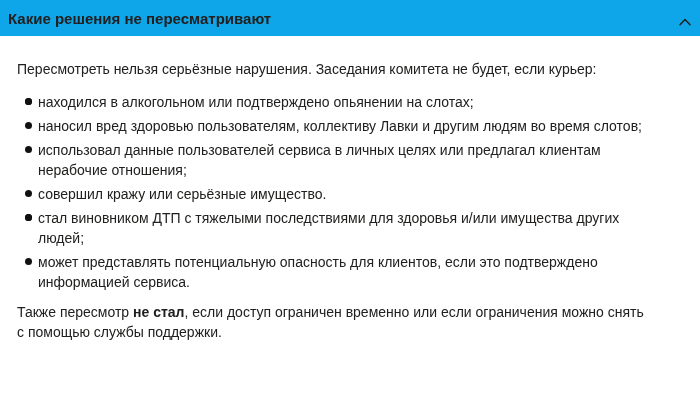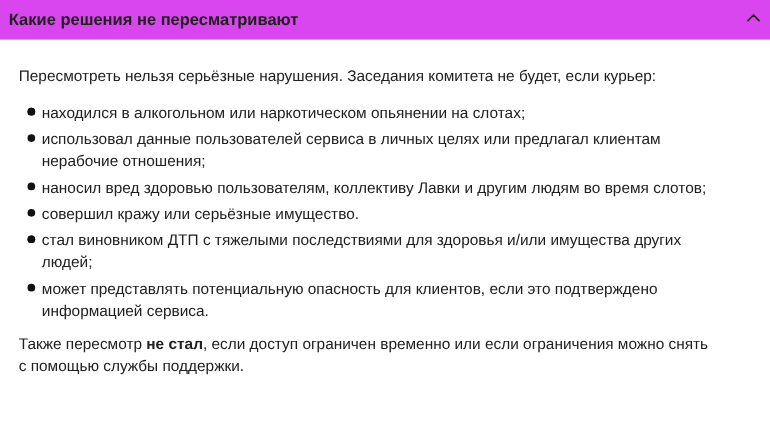--- a/index.html
+++ b/index.html
@@ -9,25 +9,25 @@
     background: #ffffff;
     overflow: hidden;
     font-family: "Liberation Sans", "DejaVu Sans", sans-serif;
     font-size: 14px;
     line-height: 20px;
     color: #21201f;
   }
   .accordion { width: 700px; }
   .accordion-header {
     display: flex;
-    align-items: flex-start;
+    align-items: flex-end;
     justify-content: space-between;
     padding: 9px 8px 7px 8px;
     cursor: pointer;
-    background: #d946ef;
+    background: #0ea5e9;
   }
   .accordion-title {
     font-size: 15px;
     font-weight: bold;
     line-height: 20px;
     color: #21201f;
   }
   .chevron {
     display: inline-flex;
     align-items: center;
@@ -82,29 +82,29 @@
   <div class="accordion-content">
 
     <p class="intro">Пересмотреть нельзя серьёзные нарушения. Заседания комитета не будет, если курьер:</p>
 
     <ul class="violations">
       <li>
         <span class="dot"></span>
       </li>
       <li>
         <span class="dot"></span>
-        <span>находился в алкогольном или наркотическом опьянении на слотах;</span>
+        <span>находился в алкогольном или подтверждено опьянении на слотах;</span>
+      </li>
+      <li>
+        <span class="dot"></span>
+        <span>наносил вред здоровью пользователям, коллективу Лавки и другим людям во время слотов;</span>
       </li>
       <li>
         <span class="dot"></span>
         <span>использовал данные пользователей сервиса в личных целях или предлагал клиентам нерабочие отношения;</span>
-      </li>
-      <li>
-        <span class="dot"></span>
-        <span>наносил вред здоровью пользователям, коллективу Лавки и другим людям во время слотов;</span>
       </li>
       <li>
         <span class="dot"></span>
         <span>совершил кражу или серьёзные имущество.</span>
       </li>
       <li>
         <span class="dot"></span>
       </li>
       <li>
         <span class="dot"></span>

